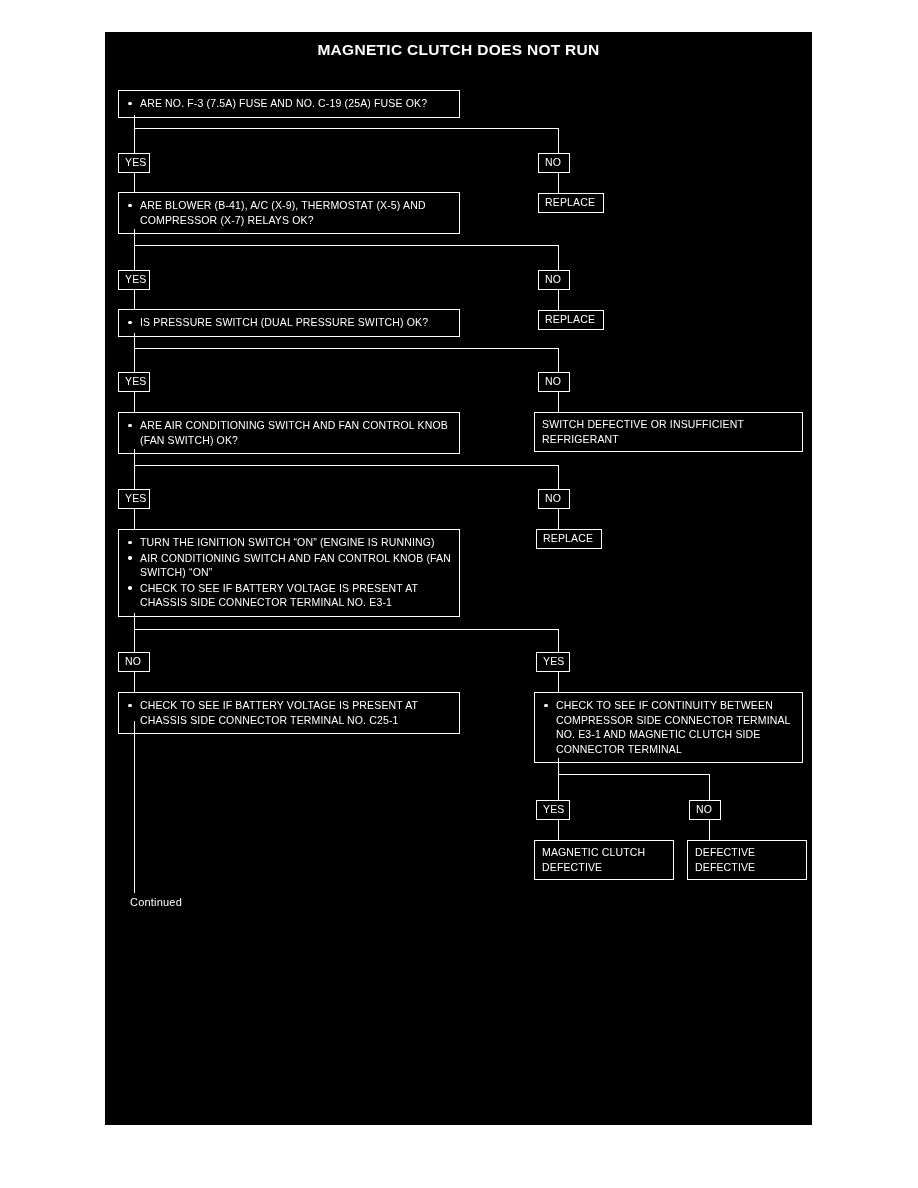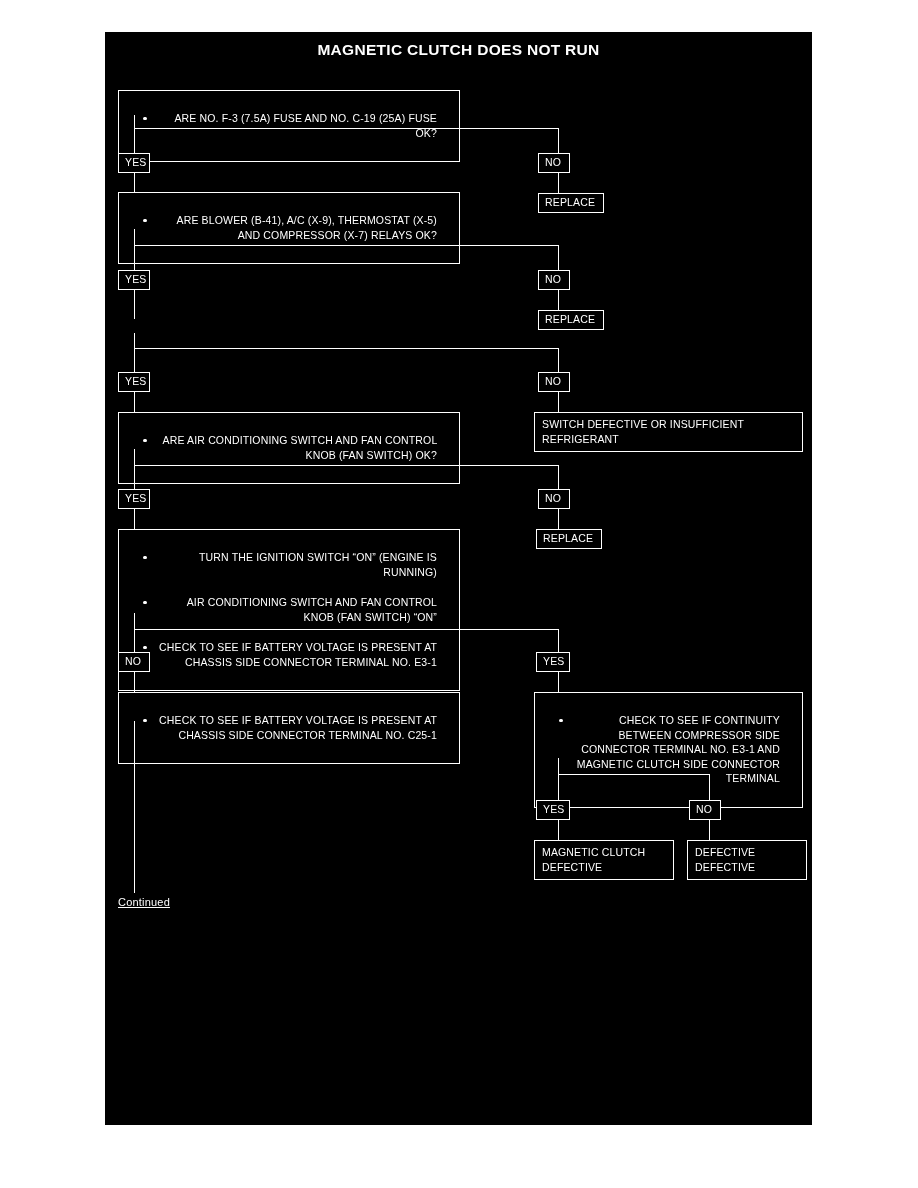--- a/index.html
+++ b/index.html
@@ -58,22 +58,21 @@
     padding: 4px 6px 5px 6px;
   }
   .stepbox ul {
     margin: 0;
     padding: 0;
     list-style: none;
   }
   .stepbox li {
     position: relative;
     padding-left: 14px;
-    margin: 16px;
-    text-align: right;
+    margin: 1px;
   }
   .stepbox li .bullet {
     position: absolute;
     left: 2px;
     top: 5.5px;
     width: 3.5px;
     height: 3.5px;
     border-radius: 50%;
     background: #ffffff;
   }
@@ -178,20 +177,28 @@
     <span>NO</span>
   </div>
 
   <div class="vline" style="left:29px; top:257px; height:30px;"></div>
   <div class="vline" style="left:453px; top:257px; height:22px;"></div>
 
   <div class="node term-box" style="left:433px; top:278px; width:66px;">
     <span>REPLACE</span>
   </div>
 
+  <div class="node stepbox" style="left:13px; top:277px; width:342px;">
+    <ul>
+      <li>
+        <span class="bullet"></span>
+        <span>IS PRESSURE SWITCH (DUAL PRESSURE SWITCH) OK?</span>
+      </li>
+    </ul>
+  </div>
 
   <div class="vline" style="left:29px; top:301px; height:16px;"></div>
   <div class="hline" style="left:29px; top:316px; width:425px;"></div>
   <div class="vline" style="left:29px; top:316px; height:25px;"></div>
   <div class="vline" style="left:453px; top:316px; height:25px;"></div>
 
   <div class="node label-box" style="left:13px; top:340px; width:32px;">
     <span>YES</span>
   </div>
   <div class="node label-box" style="left:433px; top:340px; width:32px;">
@@ -311,15 +318,15 @@
   <div class="node plainbox" style="left:429px; top:808px; width:140px;">
     <span class="line">MAGNETIC CLUTCH</span>
     <span class="line">DEFECTIVE</span>
   </div>
 
   <div class="node plainbox" style="left:582px; top:808px; width:120px;">
     <span class="line">DEFECTIVE</span>
     <span class="line">DEFECTIVE</span>
   </div>
 
-  <div class="continued" style="left:13px; top:864px;text-decoration:underline;">Continued</div>
+  <div class="continued" style="left:25px; top:864px;">Continued</div>
 
 </div>
 
 </body></html>

